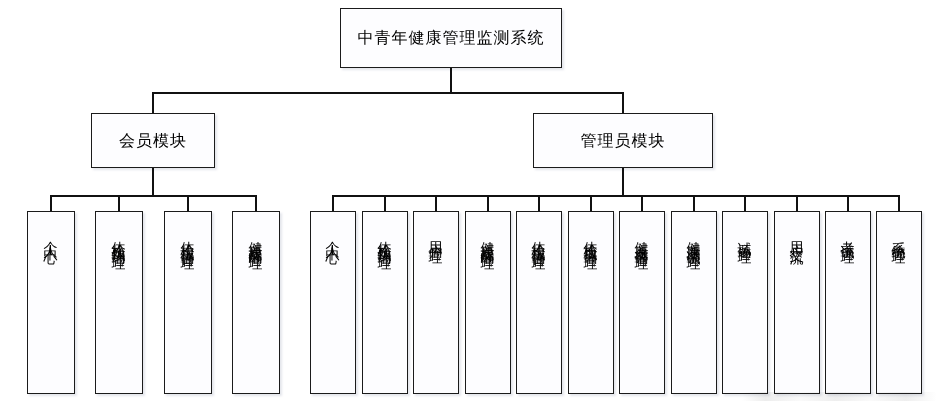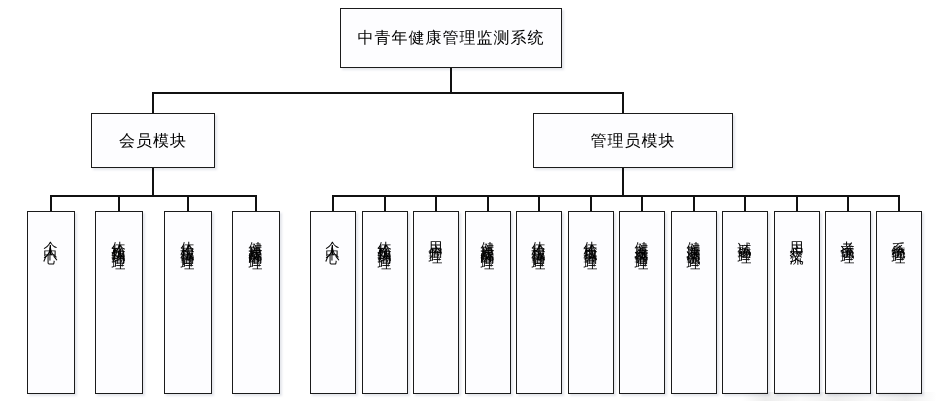--- a/index.html
+++ b/index.html
@@ -96,21 +96,21 @@
   <div class="line line-v" style="left:450px; top:68px; width:2px; height:25px;"></div>
 
   <div class="line line-h" style="left:152px; top:92px; width:472px; height:2px;"></div>
 
   <div class="line line-v" style="left:152px; top:92px; width:2px; height:22px;"></div>
   <div class="line line-v" style="left:622px; top:92px; width:2px; height:22px;"></div>
 
   <div class="node node-module" style="left:91px; top:113px; width:124px; height:55px;">
     <span class="label">会员模块</span>
   </div>
-  <div class="node node-module" style="left:533px; top:113px; width:200px; height:55px;">
+  <div class="node node-module" style="left:533px; top:113px; width:180px; height:55px;">
     <span class="label">管理员模块</span>
   </div>
 
   <div class="line line-v" style="left:152px; top:168px; width:2px; height:28px;"></div>
   <div class="line line-h" style="left:50px; top:195px; width:206px; height:2px;"></div>
 
   <div class="line line-v" style="left:622px; top:168px; width:2px; height:28px;"></div>
   <div class="line line-h" style="left:332px; top:195px; width:568px; height:2px;"></div>
 
   <div class="line line-v" style="left:50px;  top:195px; width:2px; height:17px;"></div>

